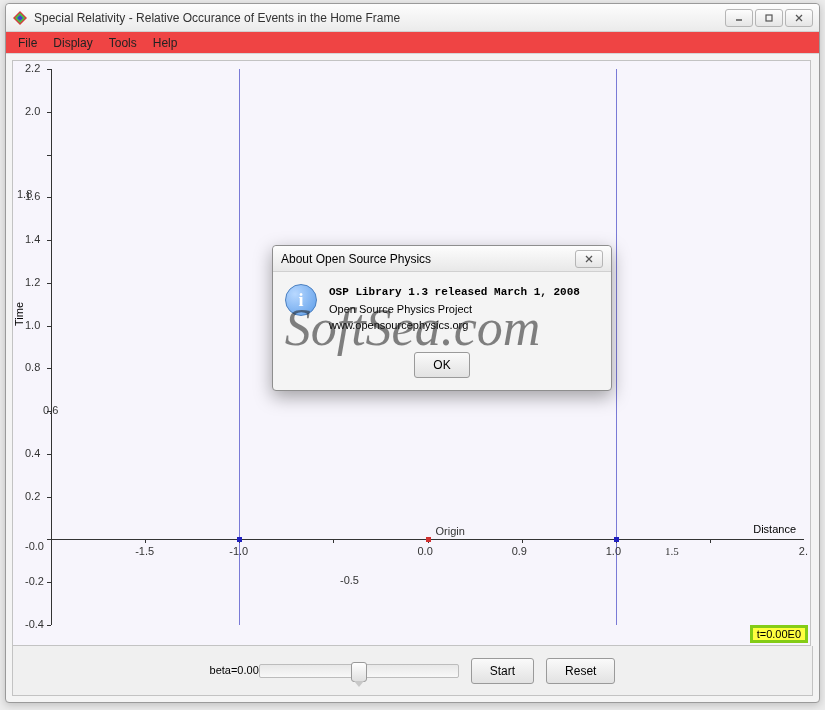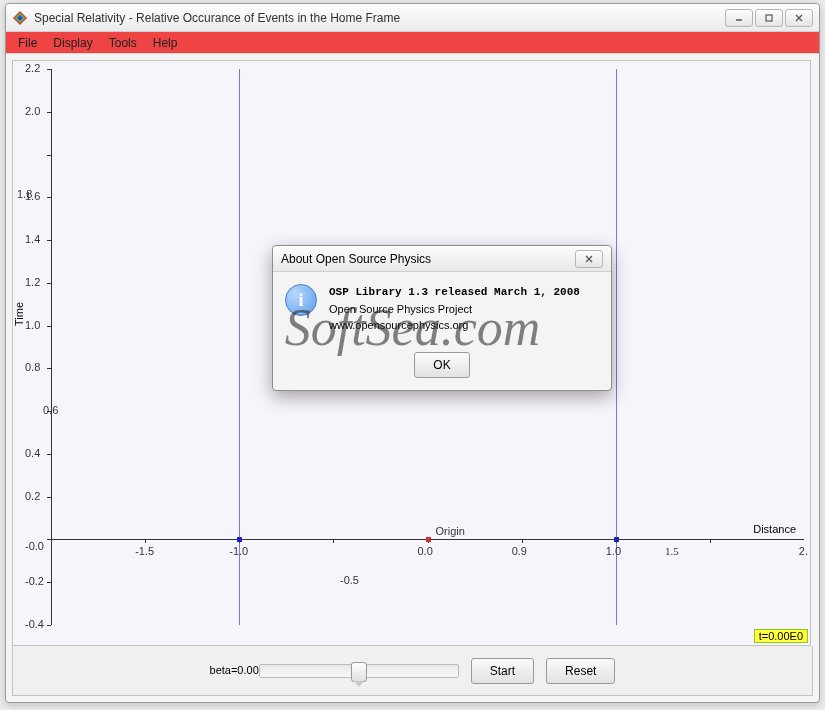--- a/index.html
+++ b/index.html
@@ -159,21 +159,21 @@
   font-size: 11px;
 }
 .xlabel-text {
   position: absolute;
   font-size: 11px;
 }
 .time-badge {
   position: absolute;
   right: 2px; bottom: 2px;
   background: #ffff40;
-  border: 1px solid #84cc16;
+  border: 3px solid #84cc16;
   padding: 0 4px;
   font-size: 11px;
 }
 .dialog {
   position: absolute;
   left: 272px; top: 245px;
   width: 340px;
   background: #f4f4f4;
   border: 1px solid #8e8e8e;
   border-radius: 4px;

